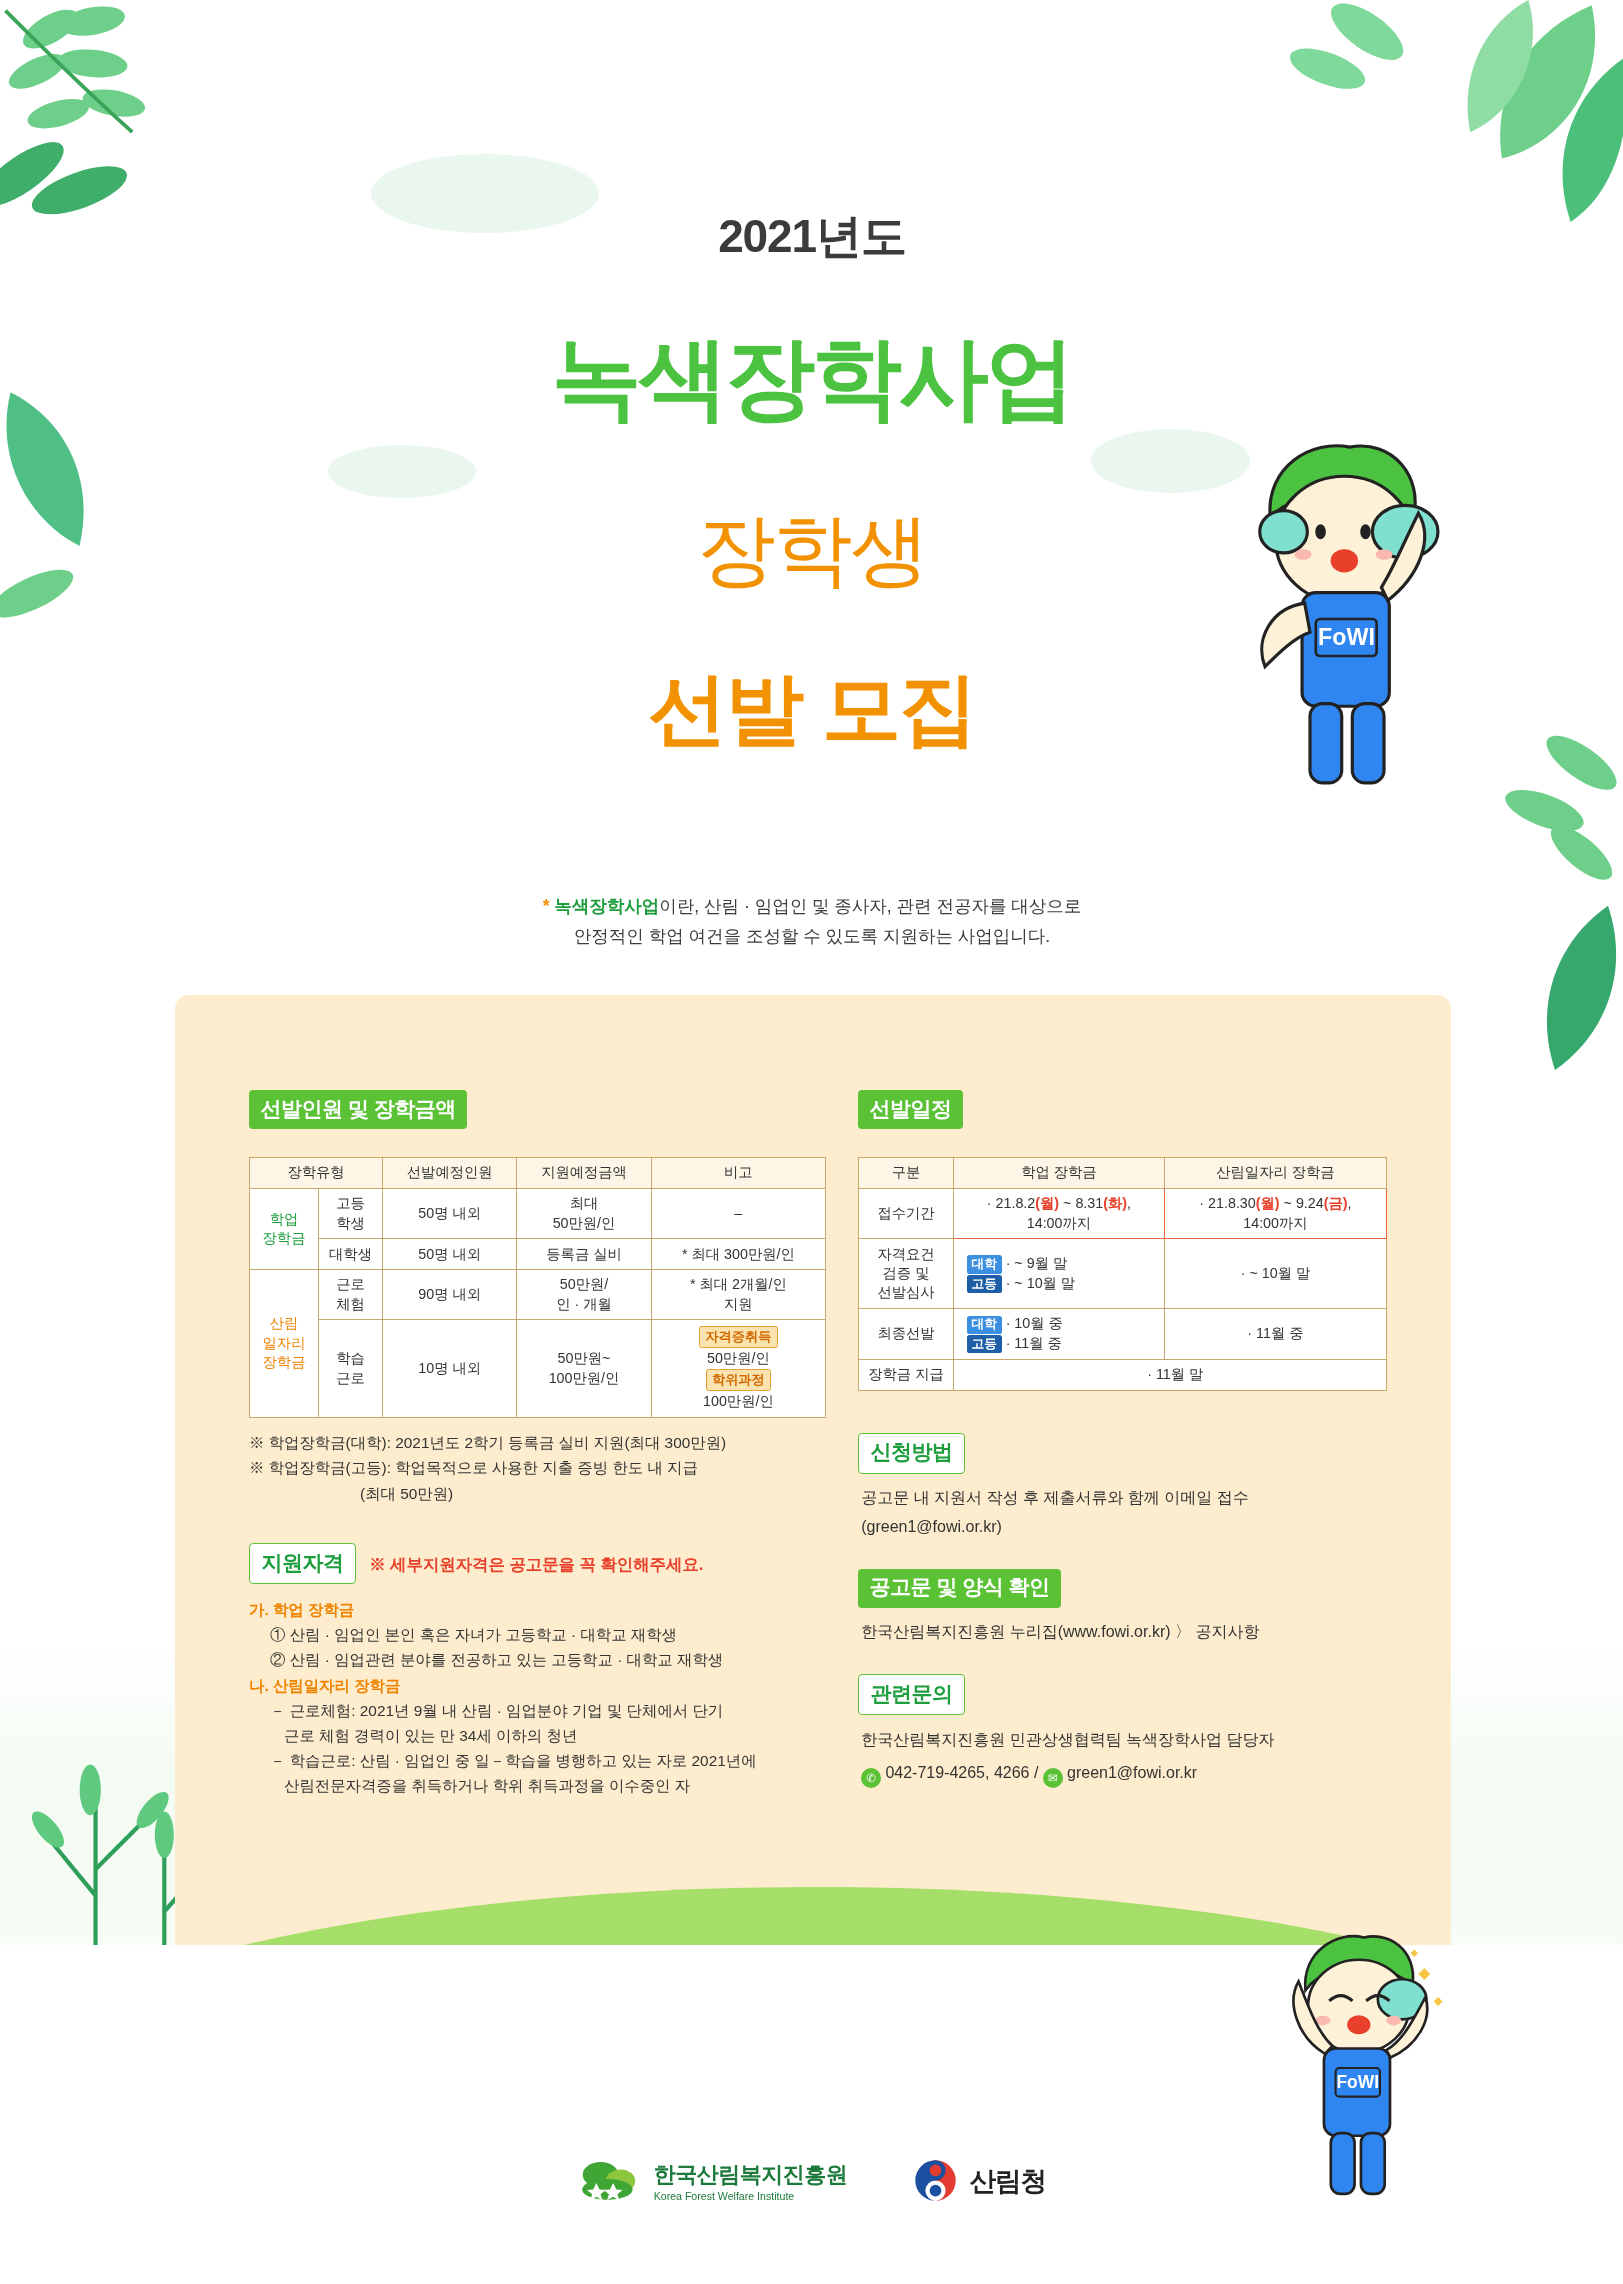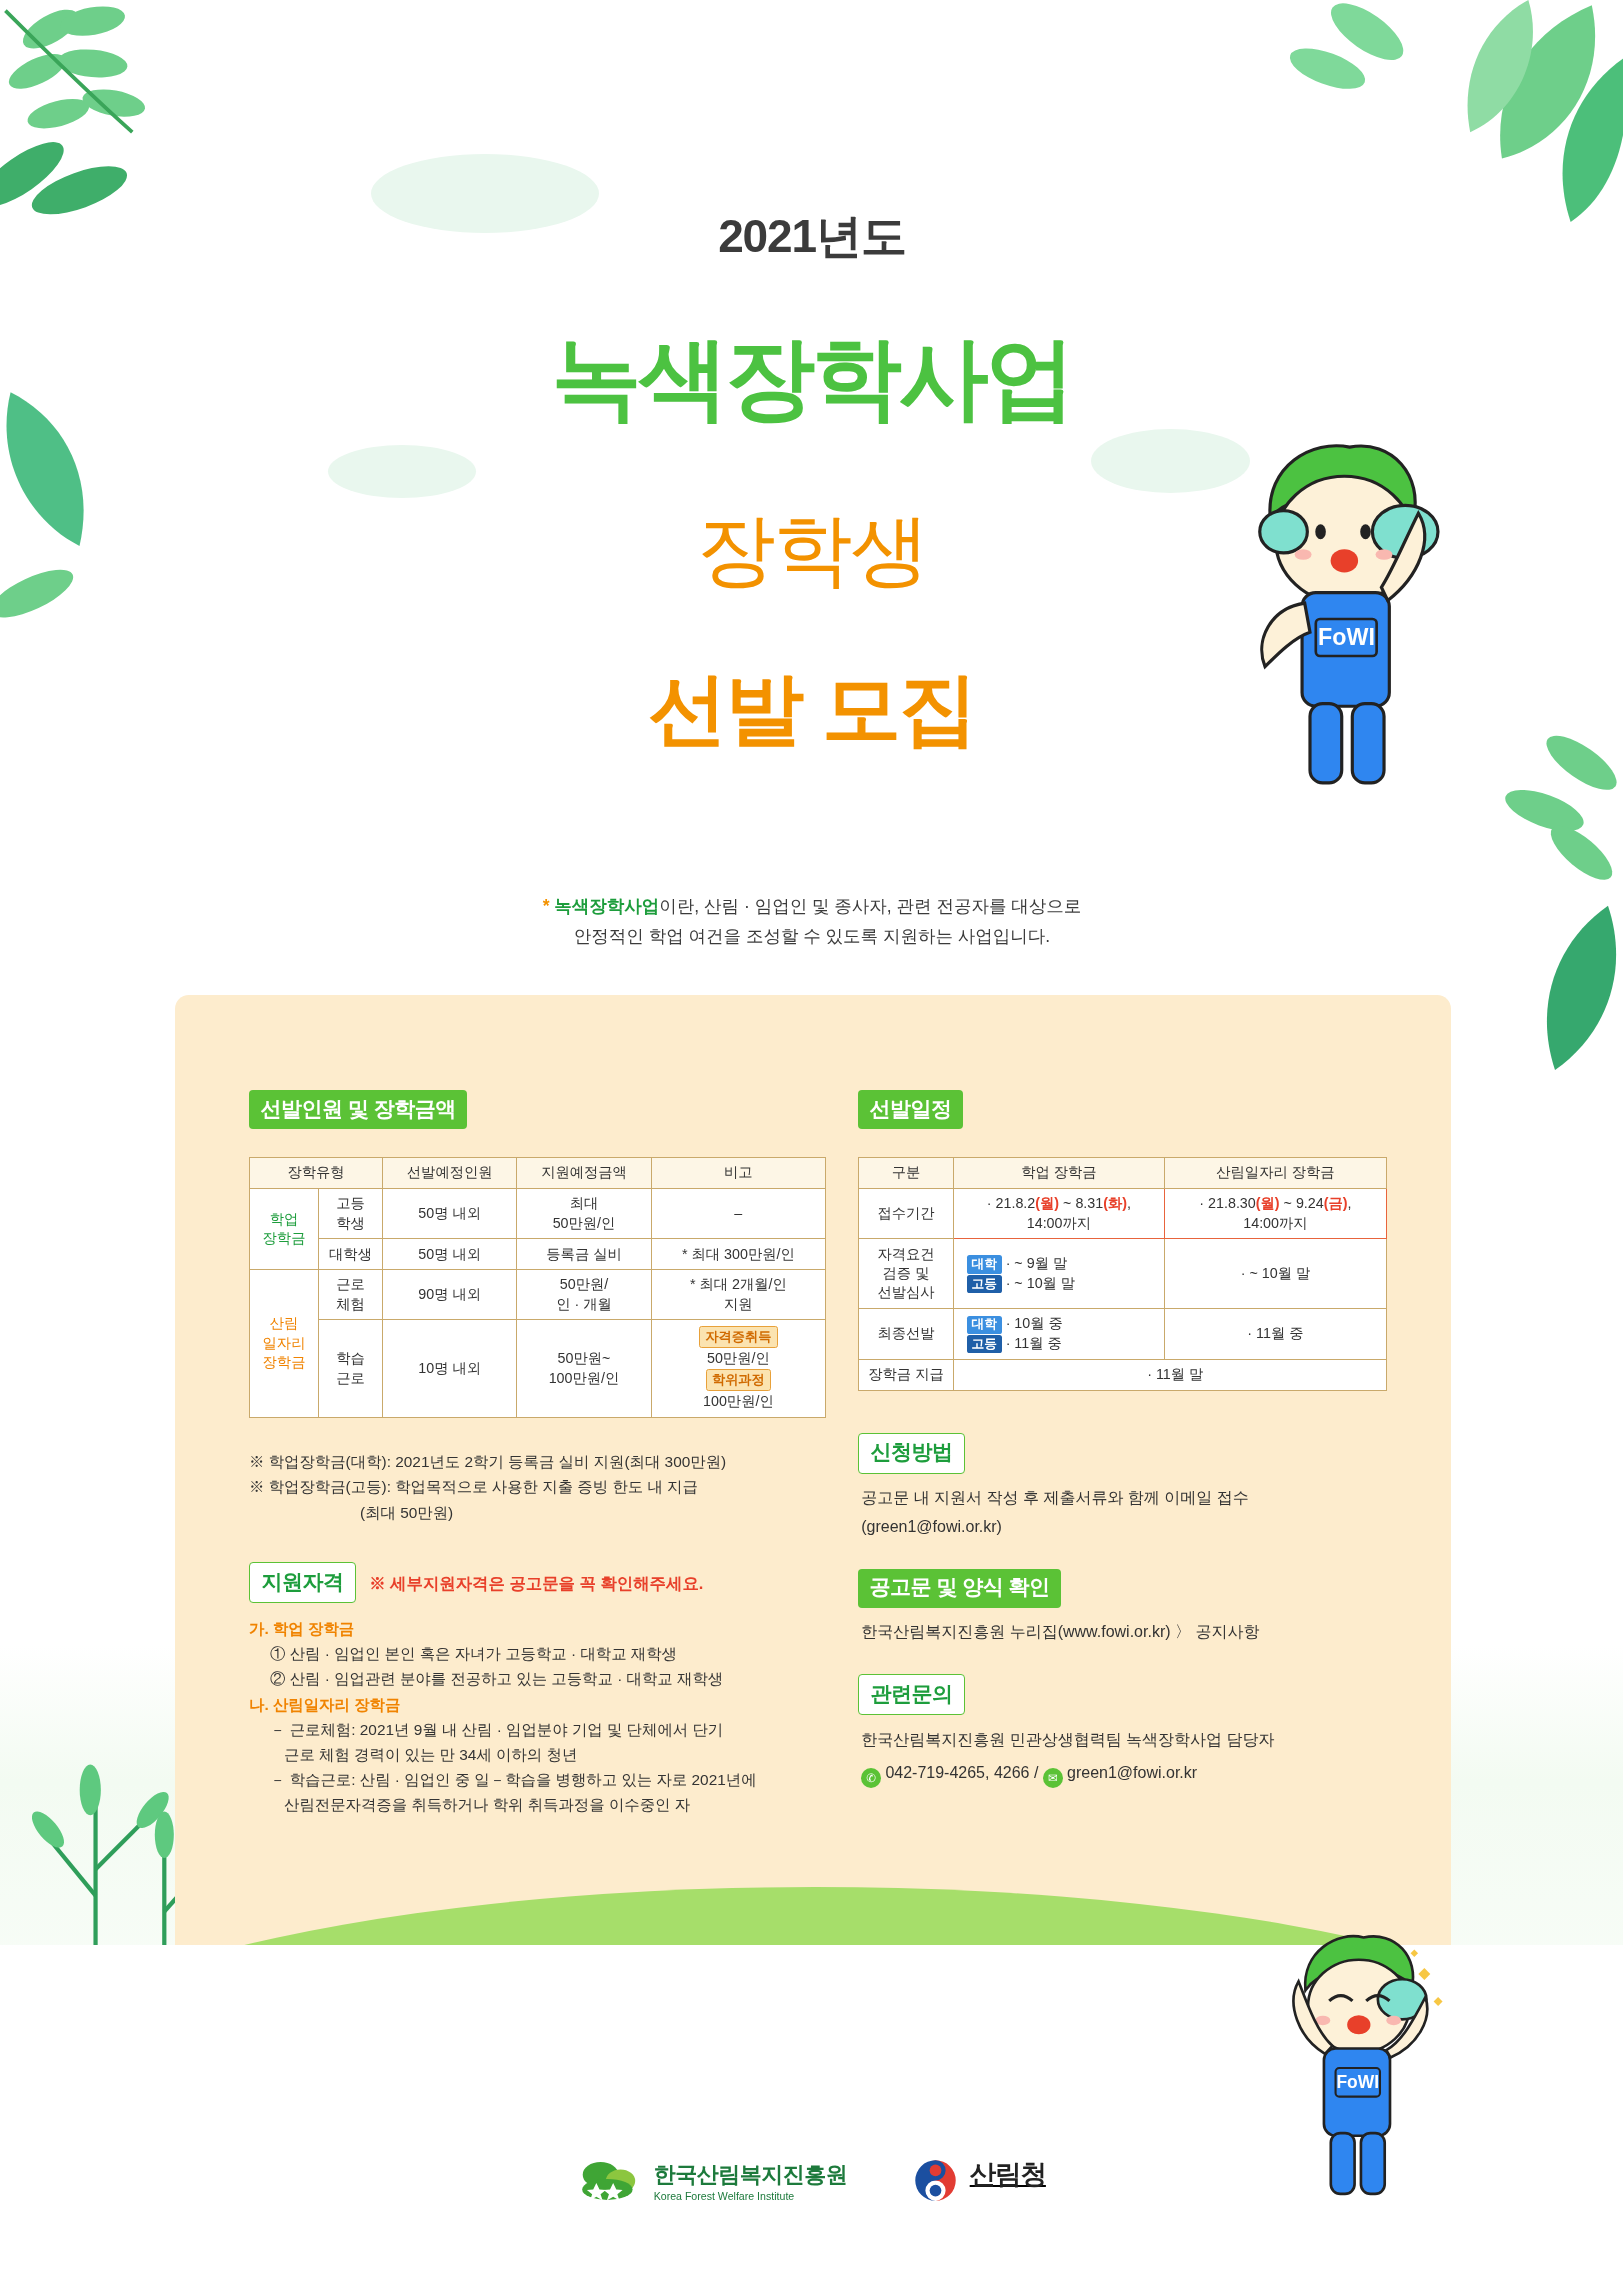--- a/index.html
+++ b/index.html
@@ -84,21 +84,21 @@
     padding:5.3px 2.1px; line-height:1.35; font-weight:normal;
   }
   table.t th { background:#fdf6e6; color:#333; font-size:14.3px; }
   .lbl-green { color:#1d9d3c; font-weight:bold; }
   .lbl-orange { color:#f08300; font-weight:bold; }
   .tagbox {
     display:inline-block; background:#fbe3b0; color:#d06a00;
     font-weight:bold; padding:1.1px 5.3px; border-radius:2.6px;
     border:0.8px solid #e8a13a; margin-bottom:1.6px; font-size:13.2px;
   }
-  .notes { margin-top:31px; font-size:15.4px; color:#333; line-height:1.65; }
+  .notes { margin-top:12px; font-size:15.4px; color:#333; line-height:1.65; }
   .notes .ind { padding-left:29px; display:block; }
 
   
   .sched td.hl-box {
     border:1.6px solid #e8643c !important;
   }
   .red { color:#e8402a; font-weight:bold; }
   .blue-tag {
     display:inline-block; background:#3b8fe0; color:#fff; font-weight:bold;
     border-radius:2.6px; padding:0.5px 4.8px; font-size:12.7px;
@@ -137,21 +137,21 @@
     background:#8fd45a; border-radius:50% 50% 0 0 / 100% 100% 0 0;
   }
   .footer-logos {
     position:absolute; bottom:79px; left:0; width:100%;
     display:flex; justify-content:center; align-items:center; gap:64px;
   }
   .logo-kfwi { display:flex; align-items:center; gap:11.6px; }
   .kfwi-mark { width:64px; height:42px; position:relative; }
   .kfwi-text .l1 { font-size:22px; font-weight:bold; color:#1d7a3c; letter-spacing:-0.5px; }
   .kfwi-text .l2 { font-size:10.6px; color:#1d7a3c; letter-spacing:0px; }
-  .logo-kfs { display:flex; gap:9.5px;text-decoration:underline; }
+  .logo-kfs { display:flex; align-items:center; gap:9.5px; }
   .kfs-text { font-size:26.5px; font-weight:bold; color:#222; letter-spacing:-1.1px; }
 
   .mascot { position:absolute; }
 </style>
 </head>
 <body>
 
 <div class="poster">
 
   <svg class="leaf" style="left:0;top:0;width:328px;height:222px" viewBox="0 0 620 420">

